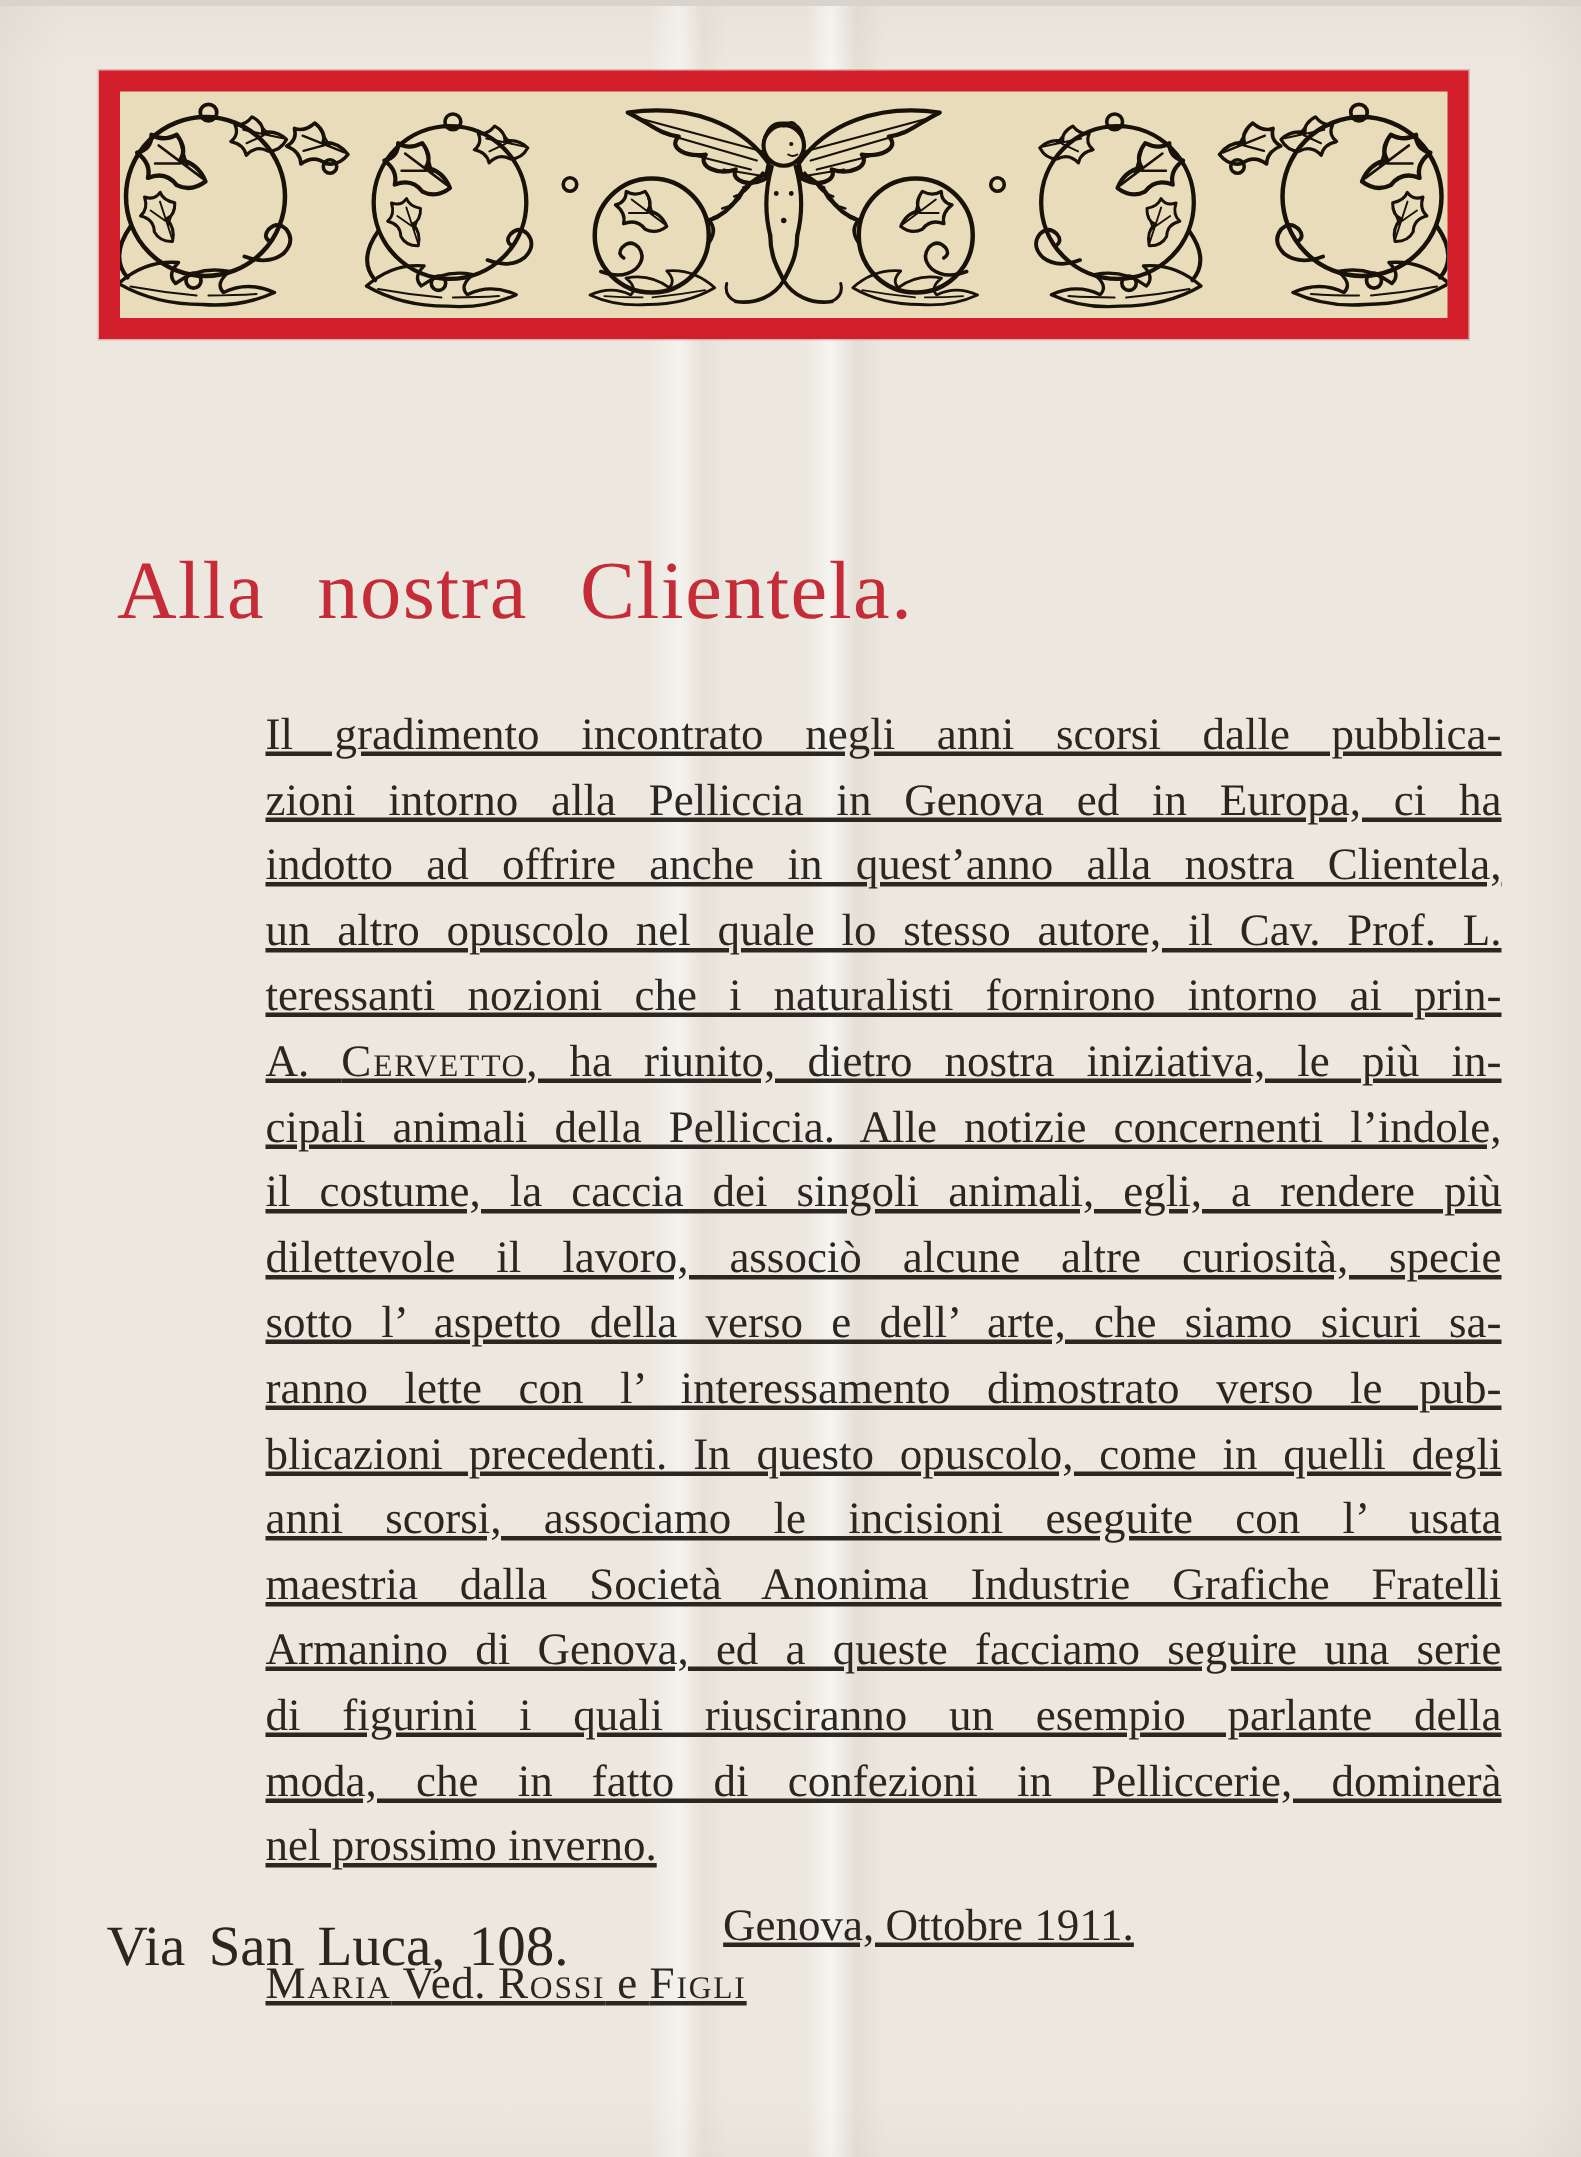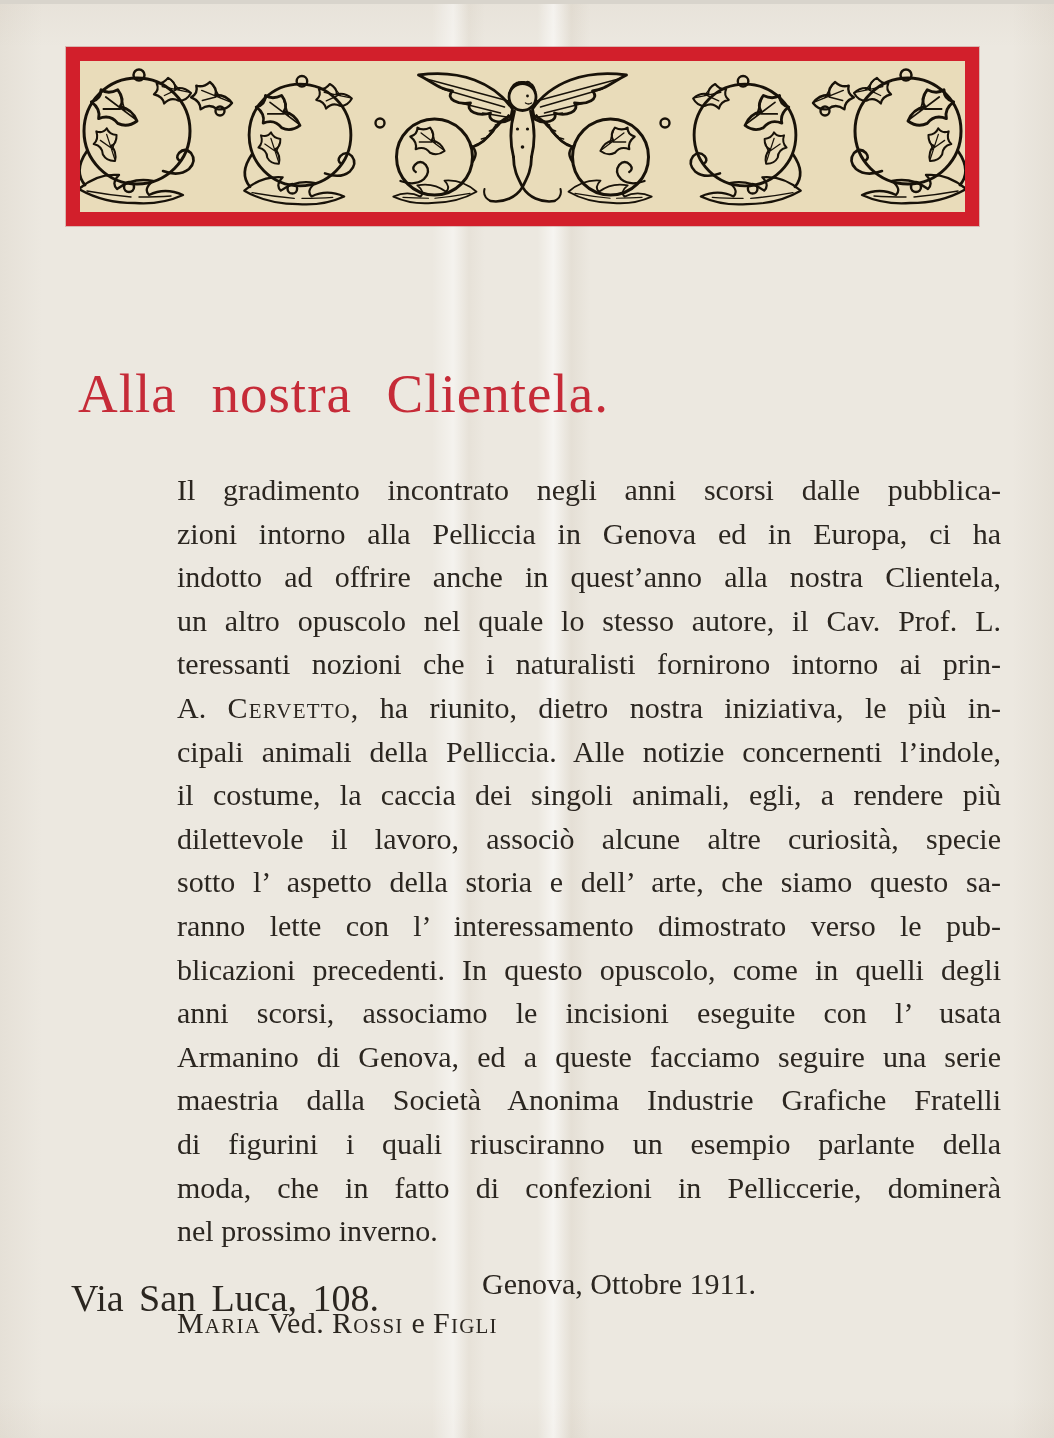--- a/index.html
+++ b/index.html
@@ -29,21 +29,21 @@
   .band svg{display:block;width:100%;height:100%;}
   .heading{
     position:absolute;left:78px;top:360px;margin:0;
     font-size:55px;font-weight:normal;line-height:1.1;
     color:#c62b38;
     letter-spacing:1px;word-spacing:20px;
     white-space:nowrap;
   }
   .bodyblock{
     position:absolute;left:177px;top:464px;width:824px;
-    font-size:30px;line-height:43.6px;
+    font-size:30px;line-height:43.6px;text-decoration:underline;
   }
   .bline{text-align:justify;text-align-last:justify;}
   .bline.nojust{text-align:right;text-align-last:left;}
   .sc{font-variant:small-caps;letter-spacing:1.2px;}
   .dateline{margin-top:9px;padding-left:60px;text-align:center;}
   .signature{margin-top:-4px;text-align:left;padding-right:38px;letter-spacing:.4px;}
   .address{
     position:absolute;left:71px;top:1272px;
     font-size:38px;line-height:1.2;word-spacing:6px;
   }
@@ -136,26 +136,26 @@
     <div>
         <div class="bline"><span>Il gradimento incontrato negli anni scorsi dalle pubblica-</span></div>
         <div class="bline"><span>zioni intorno alla Pelliccia in Genova ed in Europa, ci ha</span></div>
         <div class="bline"><span>indotto ad offrire anche in quest’anno alla nostra Clientela,</span></div>
         <div class="bline"><span>un altro opuscolo nel quale lo stesso autore, il Cav. Prof. L.</span></div>
         <div class="bline"><span>teressanti nozioni che i naturalisti fornirono intorno ai prin-</span></div>
         <div class="bline"><span>A. </span><span class="sc">Cervetto</span><span>, ha riunito, dietro nostra iniziativa, le più in-</span></div>
         <div class="bline"><span>cipali animali della Pelliccia. Alle notizie concernenti l’indole,</span></div>
         <div class="bline"><span>il costume, la caccia dei singoli animali, egli, a rendere più</span></div>
         <div class="bline"><span>dilettevole il lavoro, associò alcune altre curiosità, specie</span></div>
-        <div class="bline"><span>sotto l’ aspetto della storia e dell’ arte, che siamo questo sa-</span></div>
+        <div class="bline"><span>sotto l’ aspetto della verso e dell’ arte, che siamo sicuri sa-</span></div>
         <div class="bline"><span>ranno lette con l’ interessamento dimostrato verso le pub-</span></div>
         <div class="bline"><span>blicazioni precedenti. In questo opuscolo, come in quelli degli</span></div>
         <div class="bline"><span>anni scorsi, associamo le incisioni eseguite con l’ usata</span></div>
+        <div class="bline"><span>maestria dalla Società Anonima Industrie Grafiche Fratelli</span></div>
         <div class="bline"><span>Armanino di Genova, ed a queste facciamo seguire una serie</span></div>
-        <div class="bline"><span>maestria dalla Società Anonima Industrie Grafiche Fratelli</span></div>
         <div class="bline"><span>di figurini i quali riusciranno un esempio parlante della</span></div>
         <div class="bline"><span>moda, che in fatto di confezioni in Pelliccerie, dominerà</span></div>
         <div class="bline nojust"><span>nel prossimo inverno.</span></div>
       </div>
     <div class="dateline">Genova, Ottobre 1911.</div>
     <div class="signature"><span class="sc">Maria</span><span> Ved. </span><span class="sc">Rossi</span><span> e </span><span class="sc">Figli</span></div>
   </div>
 
   <div class="address">Via San Luca, 108.</div>
 

